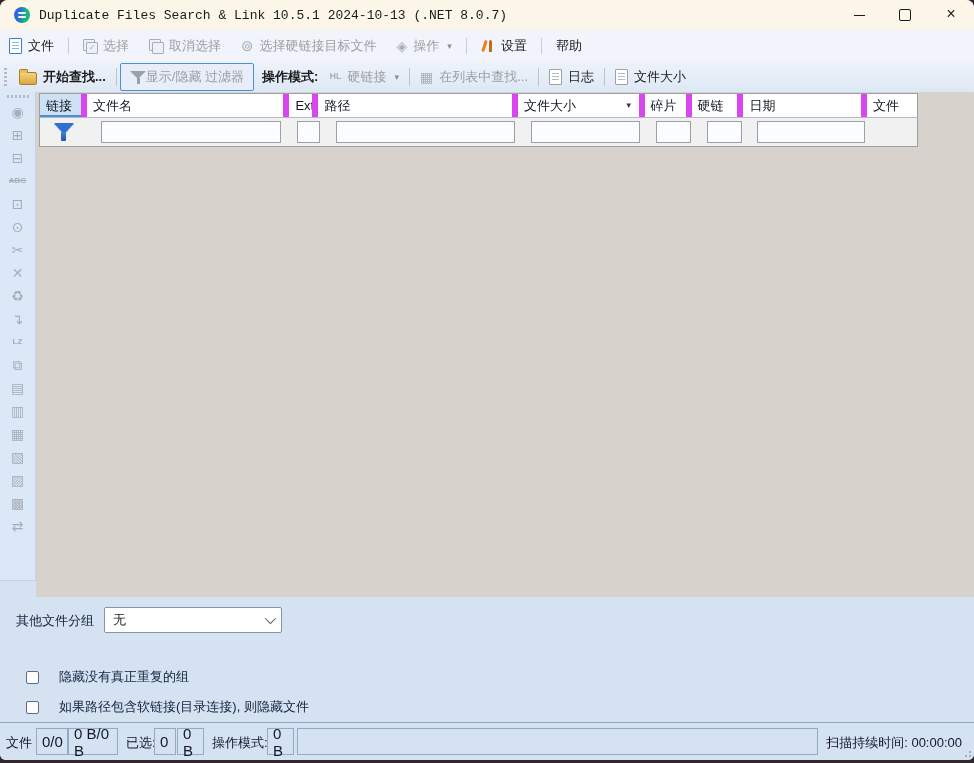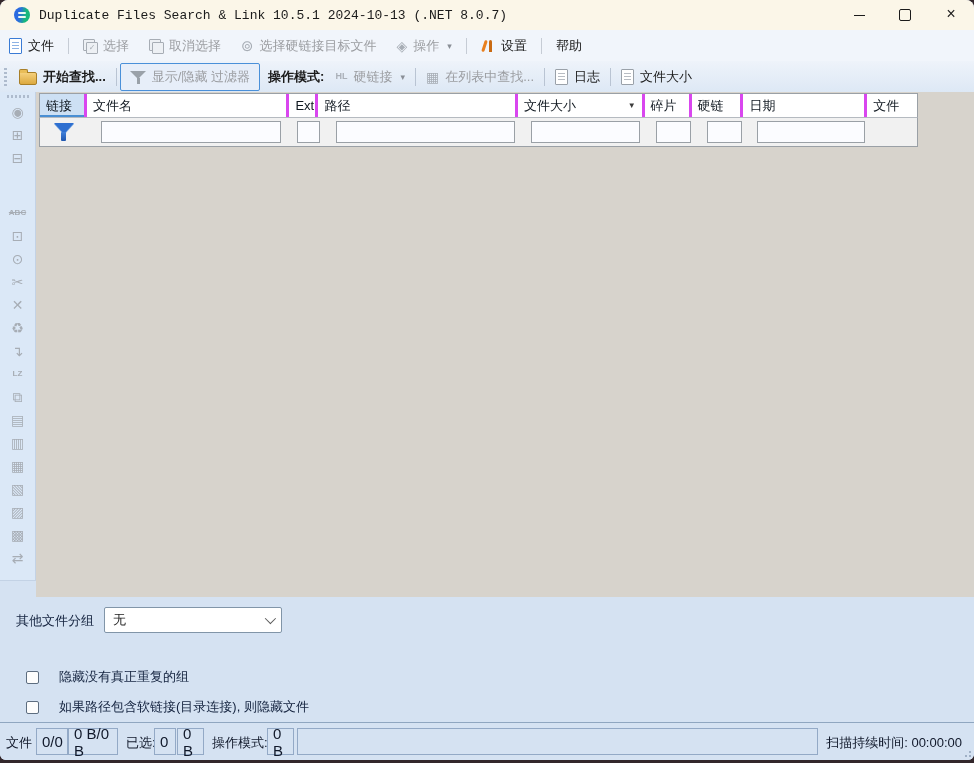--- a/index.html
+++ b/index.html
@@ -75,44 +75,44 @@
     display:flex;align-items:center;
   }
   .toolbar::before{content:"";width:3px;height:18px;margin:0 5px 0 4px;
     background:repeating-linear-gradient(180deg,#aebbcd 0 2px,transparent 2px 4px);}
   .titem{display:flex;align-items:center;gap:6px;padding:0 7px;height:26px;font-size:13px;color:#1b1b1b;}
   .titem.bold{font-weight:bold;}
   .titem.disabled{color:#9b9da1;}
   .tsep{width:1px;height:18px;background:#b9c4d3;margin:0 3px;flex:0 0 auto;}
   .tlabel{font-size:13px;font-weight:bold;color:#1b1b1b;padding:0 4px 0 8px;}
   .toggle-btn{
-    display:flex;align-items:center;gap:6px;height:26px;padding:0 9px;
+    display:flex;align-items:center;height:26px;padding:0 9px;
     border:1px solid #4a90d9;border-radius:2px;background:#e7eef9;color:#9b9da1;font-size:13px;
   }
   
   .content{position:absolute;left:0;top:92px;width:100%;height:630px;background:#d5e2f2;}
   .sidebar{
     position:absolute;left:0;top:0;width:36px;height:489px;
     background:#dbe8f7;border-right:1px solid #c3d2e5;border-bottom:1px solid #c3d2e5;
     display:flex;flex-direction:column;align-items:center;box-sizing:border-box;
   }
   .sidebar-grip{width:22px;height:3px;margin:3px 0 2px 0;flex:0 0 auto;
     background:repeating-linear-gradient(90deg,#aebbcd 0 2px,transparent 2px 4px);}
   .sb-icon{
     width:26px;height:23px;display:flex;align-items:center;justify-content:center;
     color:#a7adb5;font-size:14px;flex:0 0 auto;line-height:1;
   }
   .sb-icon.text{font-size:8px;font-weight:bold;letter-spacing:0;}
-  .sb-icon.strike{text-decoration:line-through;margin-top:32px;}
+  .sb-icon.strike{text-decoration:line-through;}
   .main-gray{position:absolute;left:36px;top:0;right:0;height:505px;background:#d7d3cc;}
   
   .table{position:absolute;left:3px;top:1px;width:879px;}
   .thead{display:flex;height:24px;border:1px solid #9aa0a6;border-bottom:none;background:#fff;box-sizing:border-box;}
   .th{display:flex;align-items:center;padding:0 6px;font-size:13px;color:#101820;
-      border-right:3px solid #d946ef;box-sizing:border-box;overflow:hidden;white-space:nowrap;}
+      border-right:6px solid #d946ef;box-sizing:border-box;overflow:hidden;white-space:nowrap;}
   .th:last-child{border-right:none;}
   .th.selected{background:#cde0f4;box-shadow:inset 0 -2px 0 #4a8fd3;}
   .th .sort{margin-left:auto;font-size:8px;color:#3c3c3c;}
   .c0{width:47px}.c1{width:203px}.c2{width:29px}.c3{width:200px}.c4{width:127px}
   .c5{width:47px}.c6{width:52px}.c7{width:124px}.c8{width:50px}
   .filter-row{position:relative;height:30px;background:#f1f1f1;border:1px solid #9aa0a6;border-top:1px solid #b5bac0;box-sizing:border-box;}
   .blue-funnel{position:absolute;left:13px;top:4px;width:22px;height:20px;}
   .blue-funnel::before{content:"";position:absolute;left:1px;top:1px;
     border-left:10px solid transparent;border-right:10px solid transparent;border-top:11px solid #2e6fd0;
     filter:drop-shadow(0 1px 0 #7aa7e0);}

